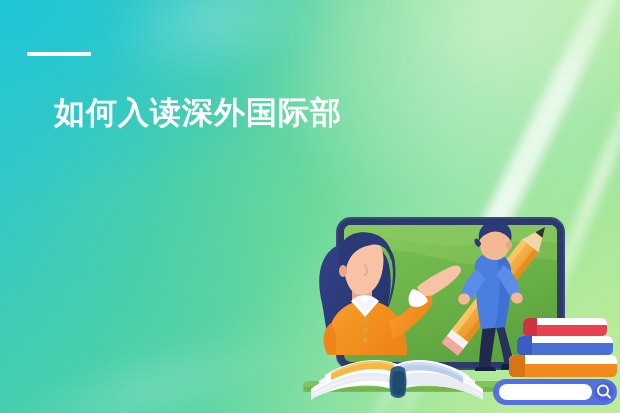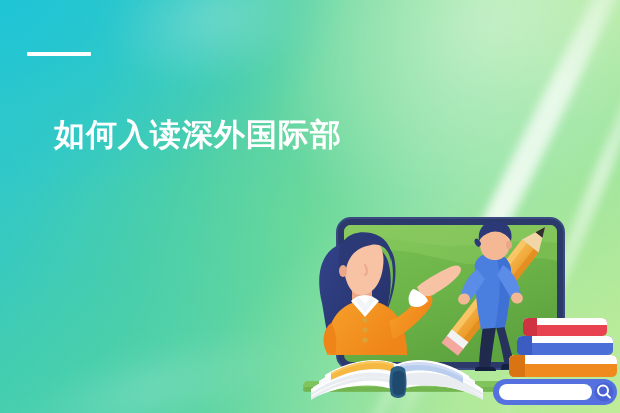--- a/index.html
+++ b/index.html
@@ -110,21 +110,21 @@
        rgba(255,255,255,0) 72%);
     filter:blur(12px);
   }
 
   
   .rule{
     position:absolute;left:27px;top:52px;
     width:64px;height:4px;background:#ffffff;border-radius:1px;
   }
   .title{
-    position:absolute;left:54px;top:114px;
+    position:absolute;left:54px;top:92px;
     font-size:31px;line-height:40px;
     letter-spacing:1px;
     color:#ffffff;
     font-weight:700;
     white-space:nowrap;
     font-family:"DejaVu Sans","Liberation Sans",sans-serif;
     text-align:right;
   }
 
   

